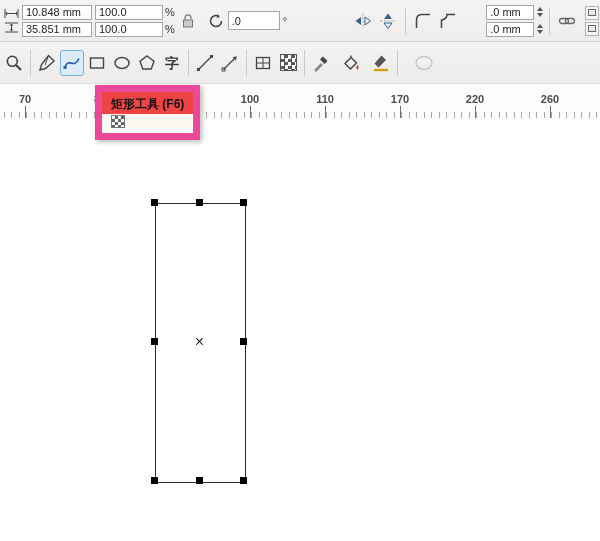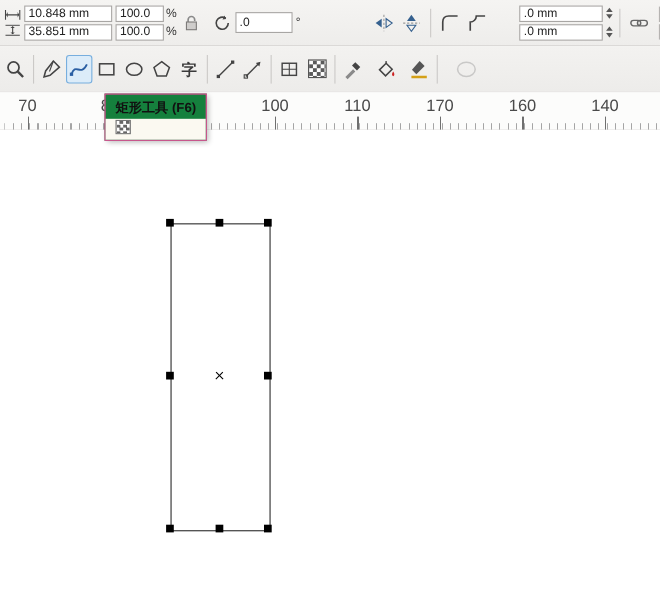--- a/index.html
+++ b/index.html
@@ -15,21 +15,21 @@
     display:flex;align-items:center;padding:0 4px;gap:3px;
   }
   .posicons{display:flex;flex-direction:column;gap:3px;align-items:center;width:18px;}
   .stack{display:flex;flex-direction:column;gap:2px;}
   .row{display:flex;align-items:center;gap:2px;}
   .field{
     height:15px;border:1px solid #a8a6a4;background:#fff;color:#222;
     font:11px "Liberation Sans","DejaVu Sans",sans-serif;padding:0 3px;box-sizing:border-box;
     outline:none;
   }
-  .w70{width:80px;} .w44{width:44px;} .w52{width:52px;} .w62{width:76px;}
+  .w70{width:70px;} .w44{width:68px;} .w52{width:52px;} .w62{width:48px;}
   .tall{height:19px;}
   .pct,.deg{font-size:11px;color:#333;}
   .tbtn{
     width:24px;height:24px;border:1px solid transparent;background:transparent;
     display:flex;align-items:center;justify-content:center;padding:0;border-radius:2px;
   }
   .vsep{width:1px;height:26px;background:#cbc9c7;margin:0 3px;flex:none;}
   .spin{display:inline-flex;flex-direction:column;gap:2px;margin-left:1px;}
   .spin i{display:block;width:0;height:0;border-left:3.5px solid transparent;border-right:3.5px solid transparent;}
   .spin .up{border-bottom:4px solid #555;}
@@ -51,25 +51,25 @@
   .tool.disabled svg{opacity:.45;}
   .ttext{font-size:14px;font-weight:bold;color:#3a3a3a;line-height:1;}
   .checker16{width:15px;height:15px;border:1px solid #555;
     background:repeating-conic-gradient(#5a5a5a 0 25%,#fdfdfd 0 50%) 0 0/7px 7px;}
   
   .ruler{position:absolute;top:84px;left:0;width:600px;height:34px;background:#fcfcfb;border-bottom:1px solid #a9a7a5;}
   .ticks-major{position:absolute;left:25px;right:0;bottom:0;height:12px;
     background:repeating-linear-gradient(90deg,#6f6f6f 0 1px,transparent 1px 75px);}
   .ticks-minor{position:absolute;left:4px;right:0;bottom:0;height:6px;
     background:repeating-linear-gradient(90deg,#a5a5a5 0 1px,transparent 1px 7.5px);}
-  .rlabel{position:absolute;bottom:13px;transform:translateX(-50%);font-size:15px;color:#4a4a4a;}
+  .rlabel{position:absolute;bottom:13px;transform:translateX(-50%);font-size:11px;color:#4a4a4a;font-weight:bold;}
   
   .tooltip{
     position:absolute;left:95px;top:85px;z-index:20;white-space:nowrap;
-    background:#15803d;border:1px solid #ec4899;box-shadow:2px 2px 5px rgba(0,0,0,.28);
+    background:#ef4444;border:7px solid #ec4899;box-shadow:2px 2px 5px rgba(0,0,0,.28);
   }
   .tt-title{font-size:12px;font-weight:bold;color:#111;padding:4px 9px 1px;}
   .tt-body{font-size:12px;color:#222;padding:1px 9px 5px;background:#fbf9f1;display:flex;align-items:center;gap:4px;}
   .checker12{width:12px;height:11px;border:1px solid #777;flex:none;
     background:repeating-conic-gradient(#666 0 25%,#fff 0 50%) 0 0/6px 6px;}
   
   .canvas{position:absolute;top:118px;left:0;width:600px;height:423px;background:#fff;}
   .sel-rect{position:absolute;left:155px;top:85px;width:89px;height:278px;border:1px solid #2b2b2b;}
   .handle{position:absolute;width:7px;height:7px;background:#000;}
   .xmark{position:absolute;left:195px;top:219px;width:9px;height:9px;}
@@ -306,22 +306,22 @@
   </button>
 </div>
 
 <div class="ruler">
   <span class="rlabel" style="left:25px">70</span>
   <span class="rlabel" style="left:100px">80</span>
   <span class="rlabel" style="left:175px">90</span>
   <span class="rlabel" style="left:250px">100</span>
   <span class="rlabel" style="left:325px">110</span>
   <span class="rlabel" style="left:400px">170</span>
-  <span class="rlabel" style="left:475px">160</span>
-  <span class="rlabel" style="left:550px">140</span>
+  <span class="rlabel" style="left:475px">220</span>
+  <span class="rlabel" style="left:550px">260</span>
   <div class="ticks-major"></div>
   <div class="ticks-minor"></div>
 </div>
 
 <div class="tooltip">
   <div class="tt-title">矩形工具 (F6)</div>
   <div class="tt-body">
     <span class="checker12"></span>
   </div>
 </div>

